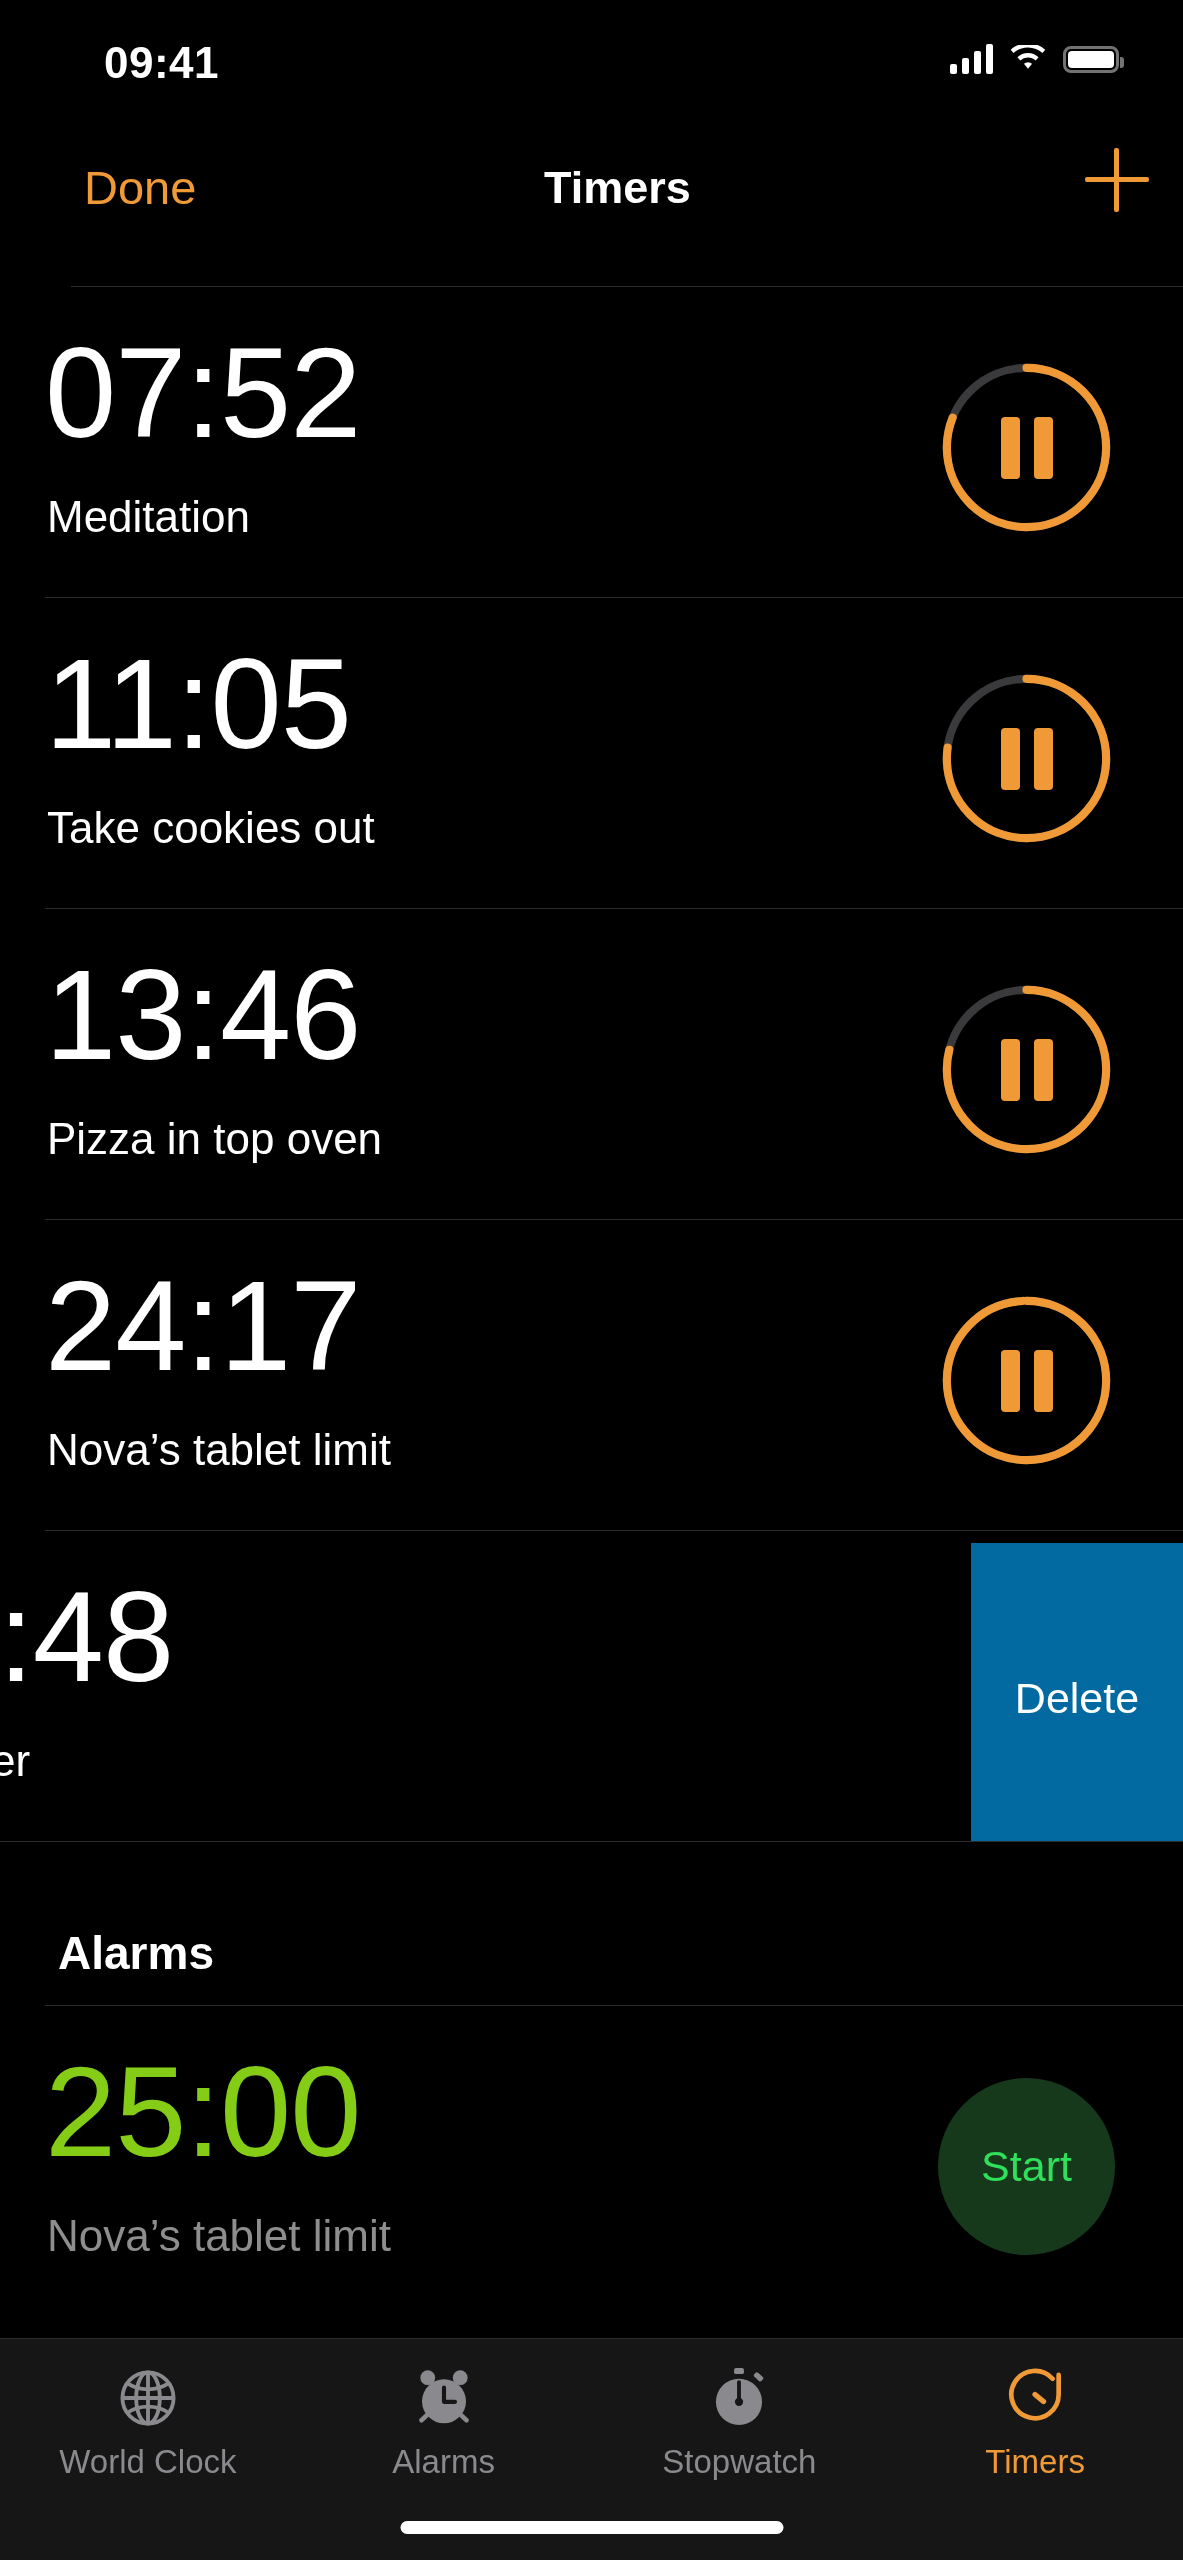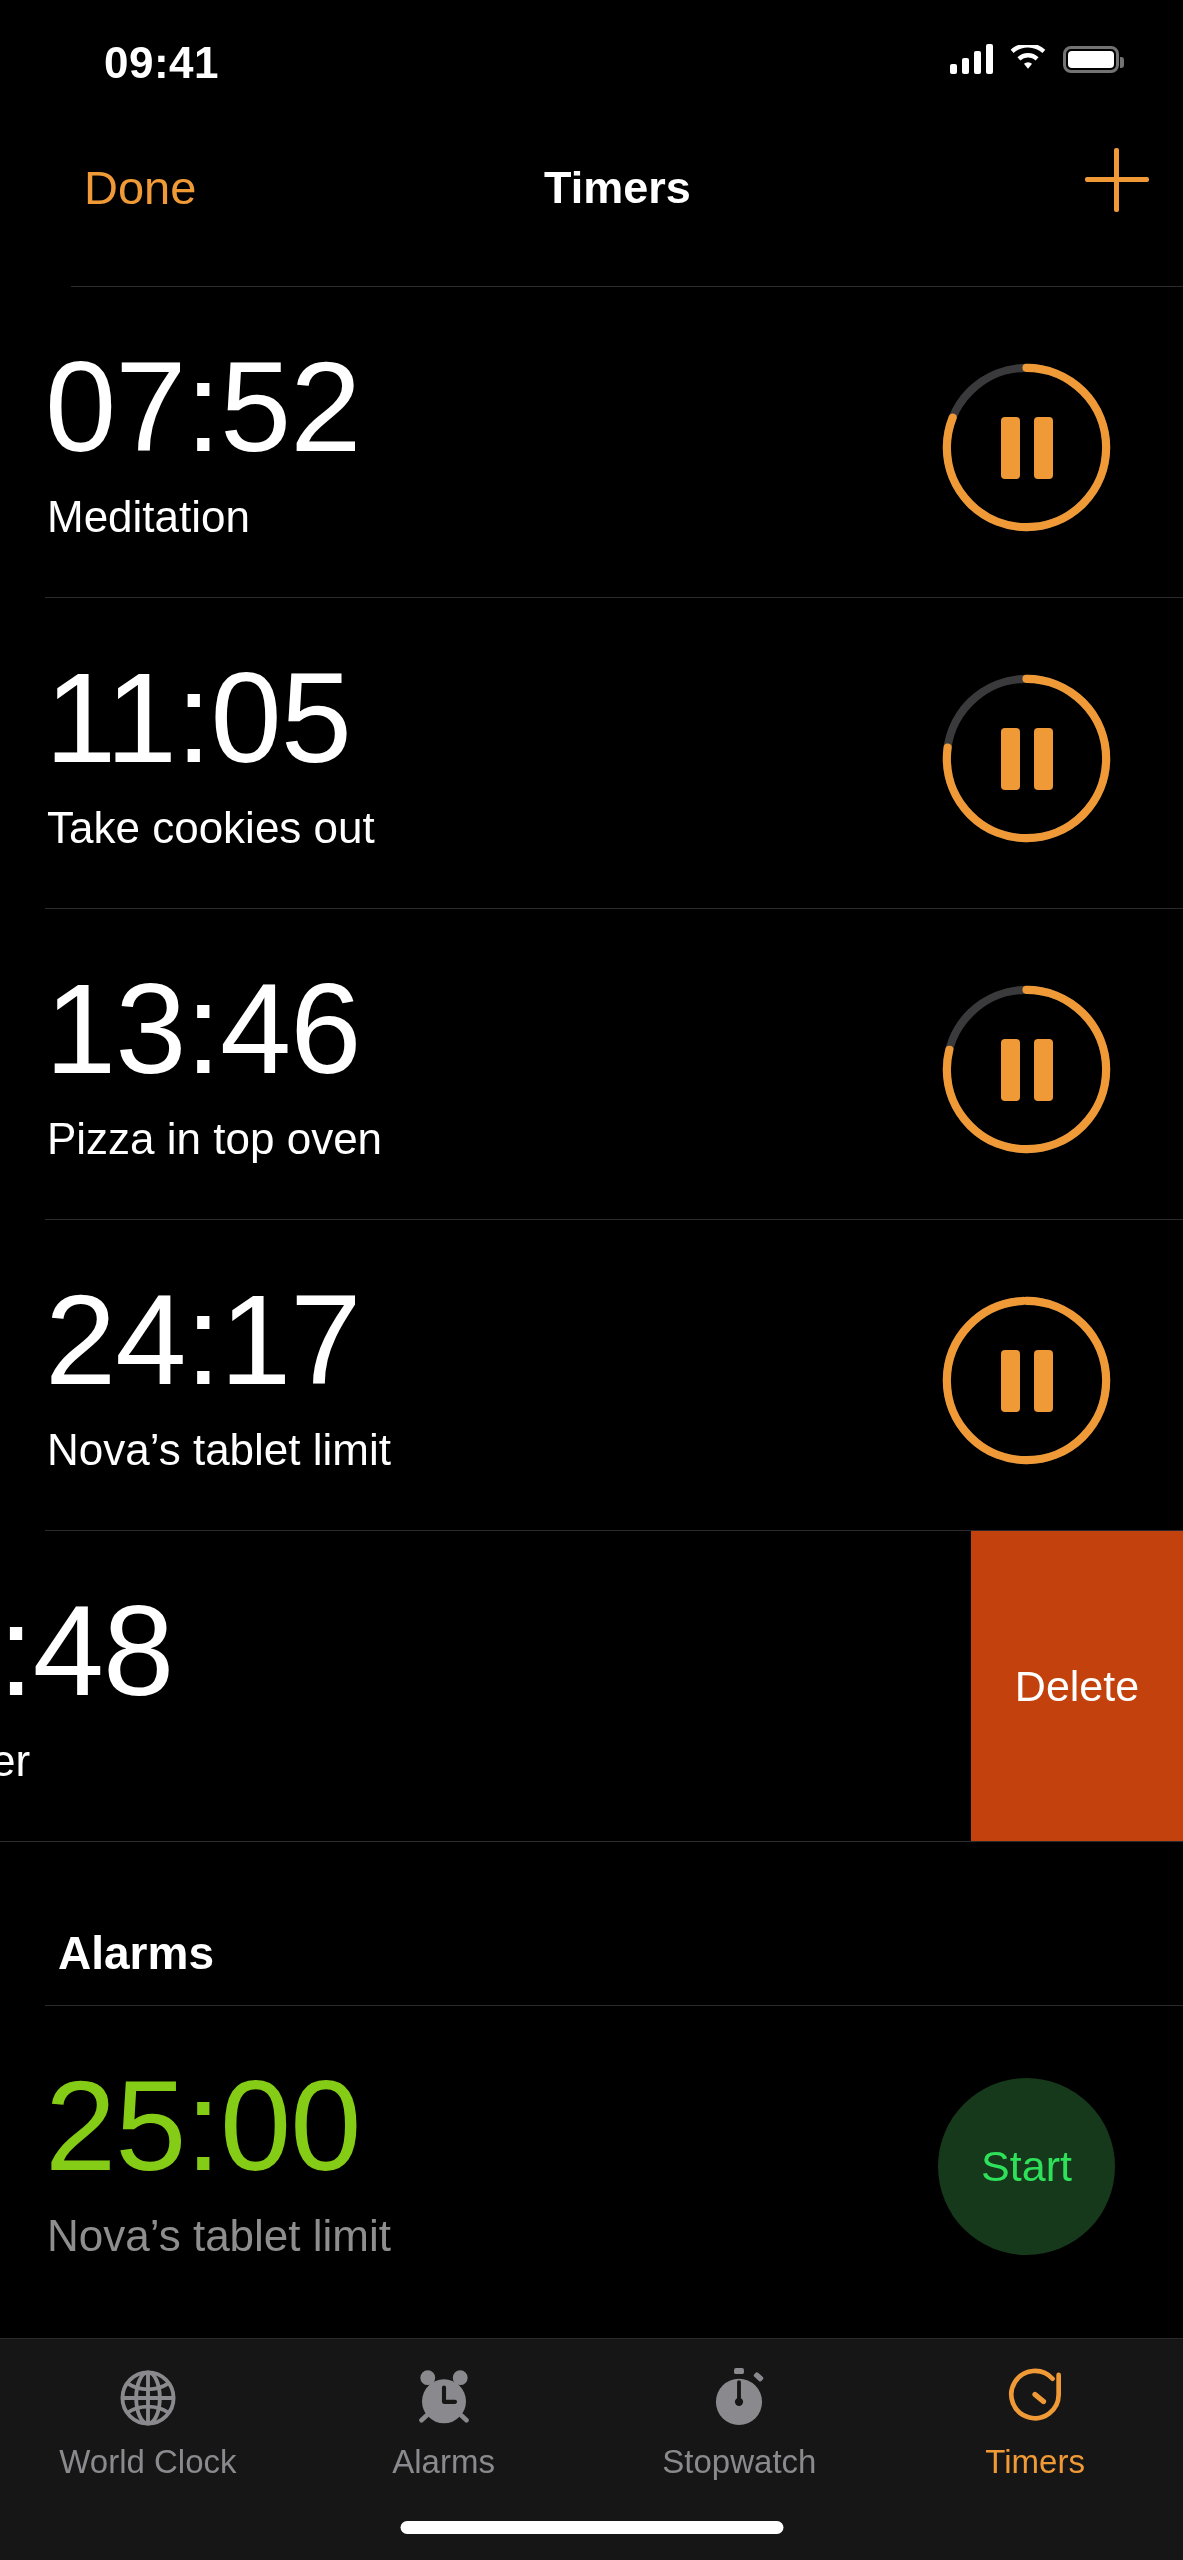--- a/index.html
+++ b/index.html
@@ -81,21 +81,21 @@
   .row {
     position:relative;
     height:311px;
     width:1183px;
     overflow:hidden;
   }
   .row .content {
     position:absolute; left:45px; top:0; right:0; height:100%;
   }
   .row .time {
-    position:absolute; left:0; top:56px;
+    position:absolute; left:0; top:42px;
     font-size:128px; font-weight:200;
     letter-spacing:-1px; color:#fff;
     line-height:1;
   }
   .row .label {
     position:absolute; left:2px; top:205px;
     font-size:44px; font-weight:400; color:#fff;
   }
   .row .sep {
     position:absolute; left:45px; bottom:0;
@@ -113,23 +113,23 @@
   }
   .pause i {
     display:block; width:19px; height:62px;
     background:#F09A37; border-radius:4px;
   }
 
   
   .row.swiped .content { left:-72px; }
   .row.swiped .sep { width:1183px; left:0; }
   .delete-btn {
-    position:absolute; right:0; top:0;
+    position:absolute; right:0; top:12px;
     width:212px; height:100%;
-    background:#c2410c;
+    background:#0369a1;
     display:flex; align-items:center; justify-content:center;
     color:#fff; font-size:43px;
   }
 
   
   .gap { height:64px; width:1183px; background:#000; }
 
   
   .recents-head {
     position:relative; height:100px; width:1183px;

